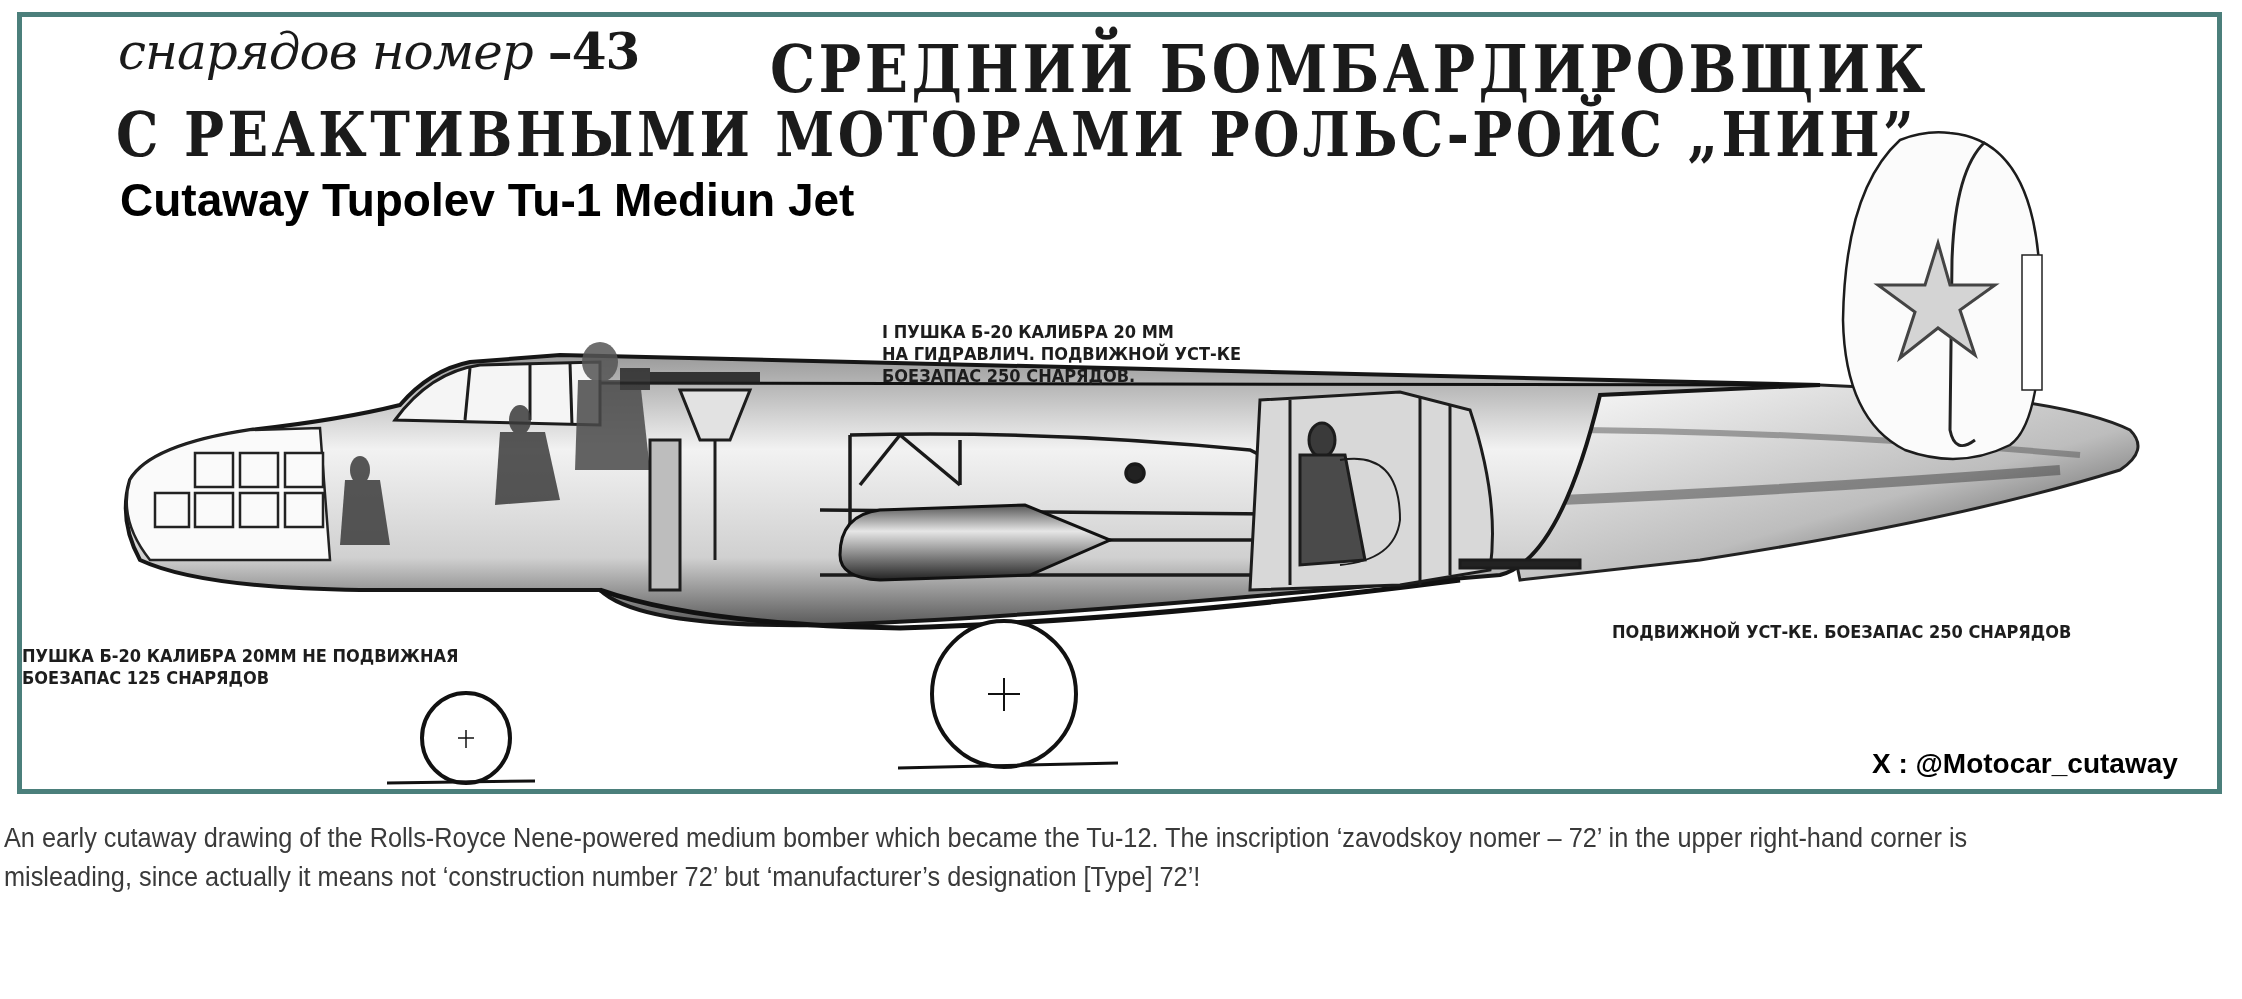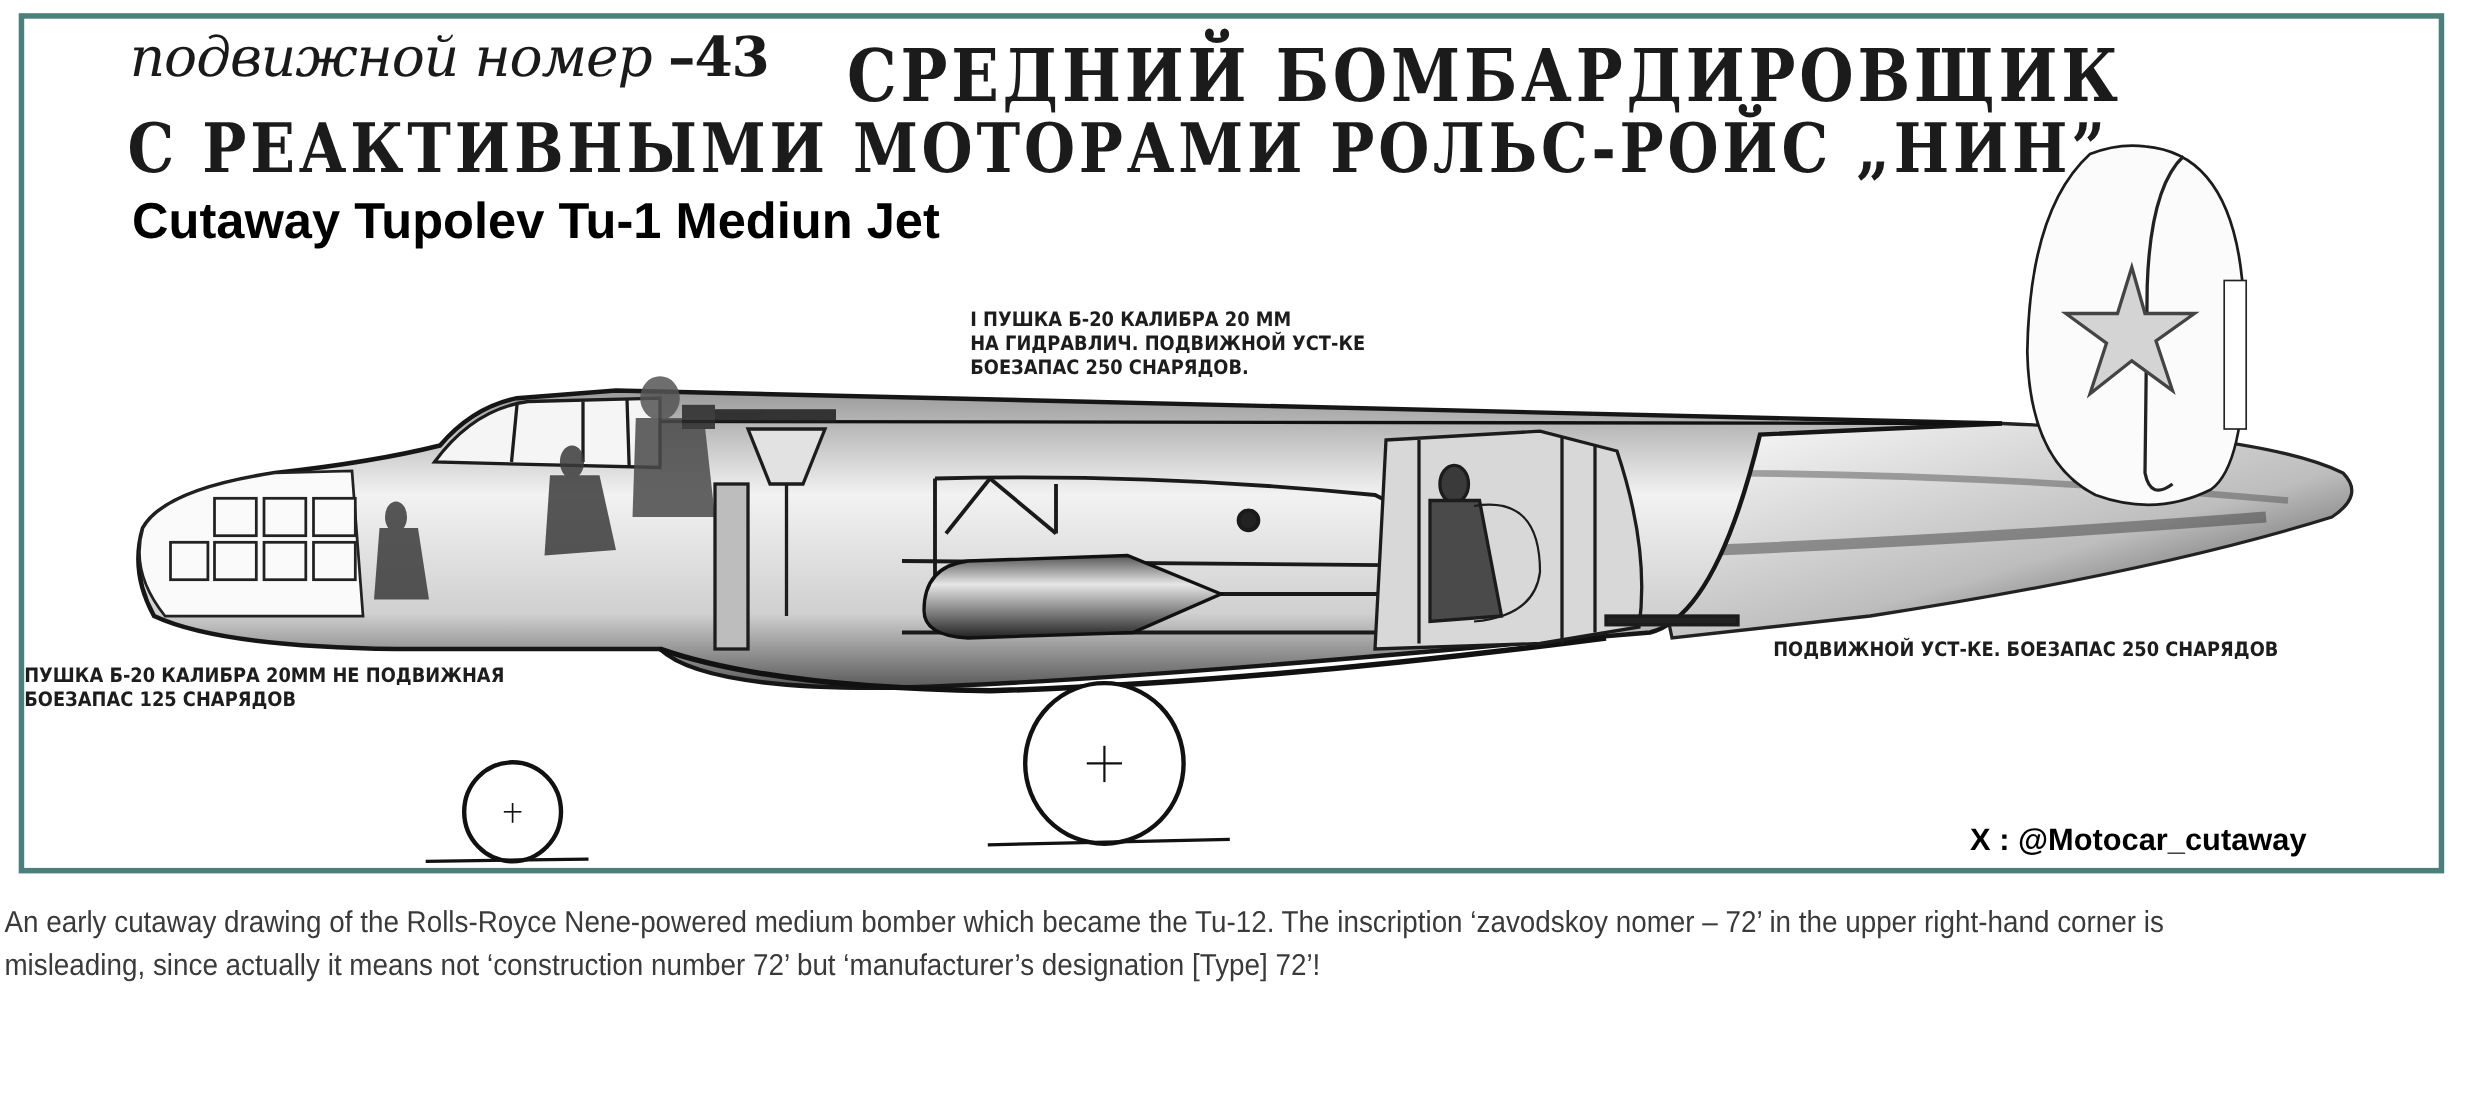--- a/index.html
+++ b/index.html
@@ -28,26 +28,27 @@
   }
   .en-title {
     position: absolute; left: 120px; top: 173px;
     font-family: "Liberation Sans", sans-serif; font-weight: bold; font-size: 46px;
     color: #000; white-space: nowrap;
   }
   .note {
     position: absolute; font-family: "DejaVu Sans Condensed", "DejaVu Sans", sans-serif;
     font-weight: bold; color: #1d1d1d; line-height: 1.22; white-space: nowrap;
     text-transform: uppercase;
+    margin-top: 41px;
   }
   .note-top { left: 882px; top: 280px; font-size: 18px; }
   .note-left { left: 22px; top: 604px; font-size: 18px; }
   .note-right { left: 1612px; top: 580px; font-size: 18px; }
   .watermark {
-    position: absolute; left: 1791px; top: 748px;
+    position: absolute; left: 1872px; top: 748px;
     font-family: "Liberation Sans", sans-serif; font-weight: bold; font-size: 28px;
     color: #000; white-space: nowrap;
   }
   .caption {
     position: absolute; left: 4px; top: 818px; width: 2236px;
     font-family: "Liberation Sans", sans-serif; font-size: 27.5px; color: #3a3a3a;
     line-height: 39px; transform: scaleX(0.92); transform-origin: left top;
   }
   svg.drawing { position: absolute; left: 0; top: 0; }
 </style>
@@ -169,21 +170,21 @@
 
   <g>
     <ellipse cx="1004" cy="694" rx="72" ry="73" fill="#fff" stroke="#111" stroke-width="4"></ellipse>
     <line x1="1004" y1="678" x2="1004" y2="711" stroke="#111" stroke-width="2"></line>
     <line x1="988" y1="694" x2="1020" y2="694" stroke="#111" stroke-width="2"></line>
     <line x1="898" y1="768" x2="1118" y2="763" stroke="#111" stroke-width="3"></line>
   </g>
 </svg>
 
 <div class="handwritten">
-  <span>подвижной номер</span>
+  <span>снарядов номер</span>
   <span class="num">–43</span>
 </div>
 
 <div class="ru-title1">СРЕДНИЙ БОМБАРДИРОВЩИК</div>
 <div class="ru-title2">С РЕАКТИВНЫМИ МОТОРАМИ РОЛЬС-РОЙС „НИН”</div>
 <div class="en-title">Cutaway Tupolev Tu-1 Mediun Jet</div>
 
 <div class="note note-top">
   <div>I пушка Б-20 калибра 20 мм</div>
   <div>на гидравлич. подвижной уст-ке</div>

